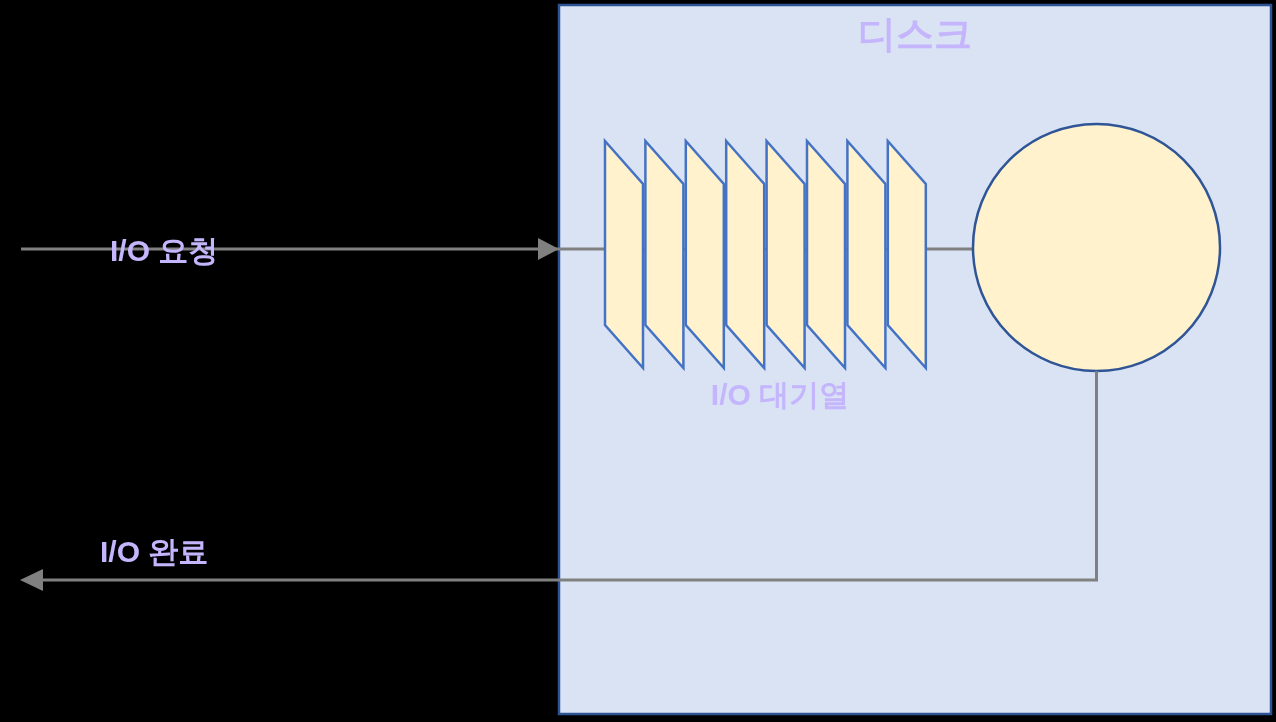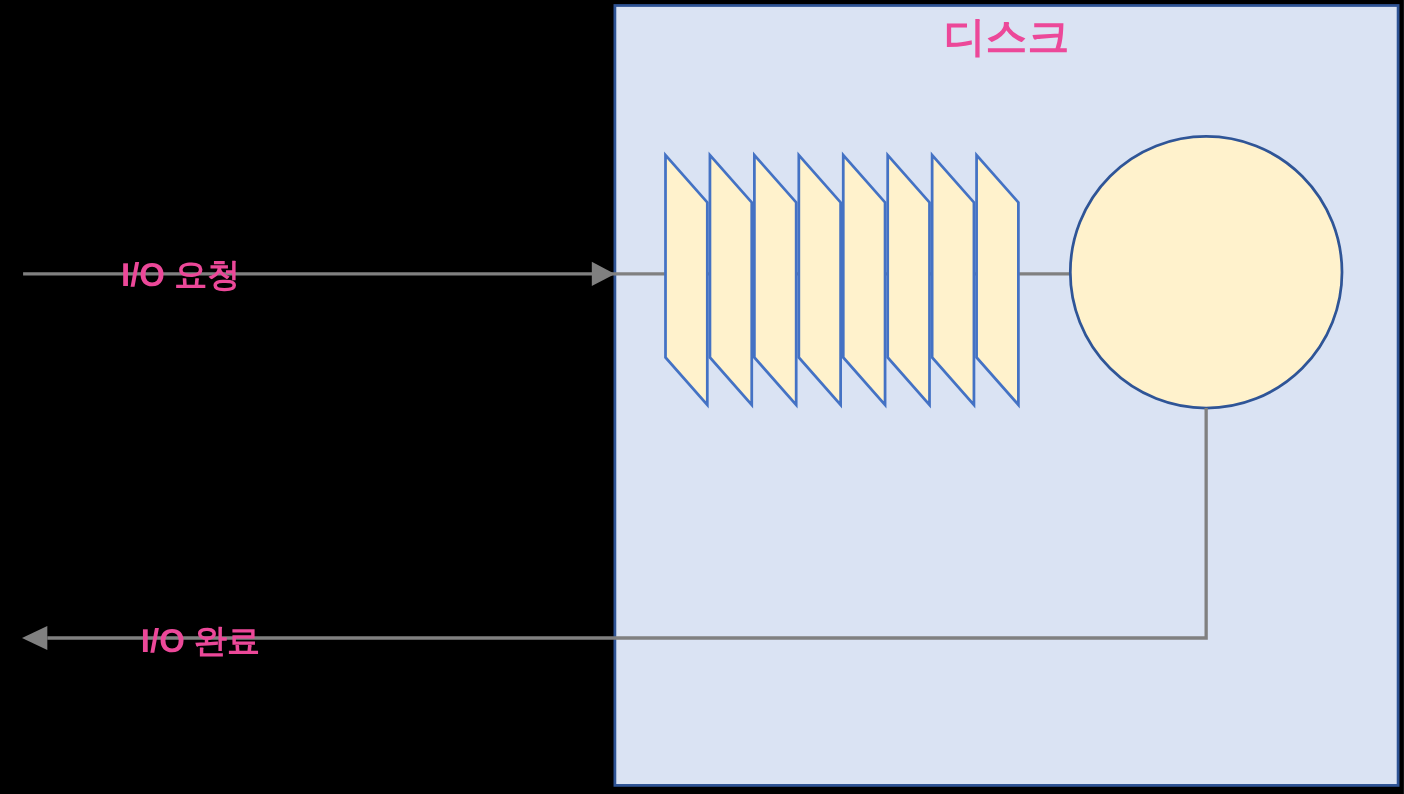--- a/index.html
+++ b/index.html
@@ -6,28 +6,28 @@
   .stage{
     position:relative;
     width:1276px;height:722px;
     background:#000;
     overflow:hidden;
     font-family:"Liberation Sans", sans-serif;
   }
   .stage svg{position:absolute;left:0;top:0;}
   .label{
     position:absolute;
-    color:#ec4899;
+    color:#c4b5fd;
     font-weight:600;
     white-space:nowrap;
     line-height:1.1;
   }
   .lbl-title{left:559px;top:14px;width:712px;text-align:center;font-size:38px;}
   .lbl-request{left:110px;top:202px;font-size:30px;margin-top:32px;}
-  .lbl-complete{left:128px;top:535px;font-size:30px;margin-top:32px;}
+  .lbl-complete{left:100px;top:535px;font-size:30px;}
   .lbl-queue{left:655px;top:378px;width:250px;text-align:center;font-size:30px;}
 </style>
 </head>
 <body>
 
 <div class="stage">
 
   <svg width="1276" height="722" viewBox="0 0 1276 722">
 
     <rect x="559" y="5" width="712" height="709" stroke-width="2.5" fill="#DAE3F3" stroke="#2E5394"></rect>
@@ -49,13 +49,14 @@
 
     <polyline points="1096.5,371 1096.5,580 43,580" fill="none" stroke-width="3" stroke="#808080"></polyline>
 
     <polygon points="559,249 538,238 538,260" fill="#808080"></polygon>
     <polygon points="20,580 43,569 43,591" fill="#808080"></polygon>
   </svg>
 
   <div class="label lbl-title">디스크</div>
   <div class="label lbl-request">I/O 요청</div>
   <div class="label lbl-complete">I/O 완료</div>
+  <div class="label lbl-queue">I/O 대기열</div>
 </div>
 
 </body></html>

